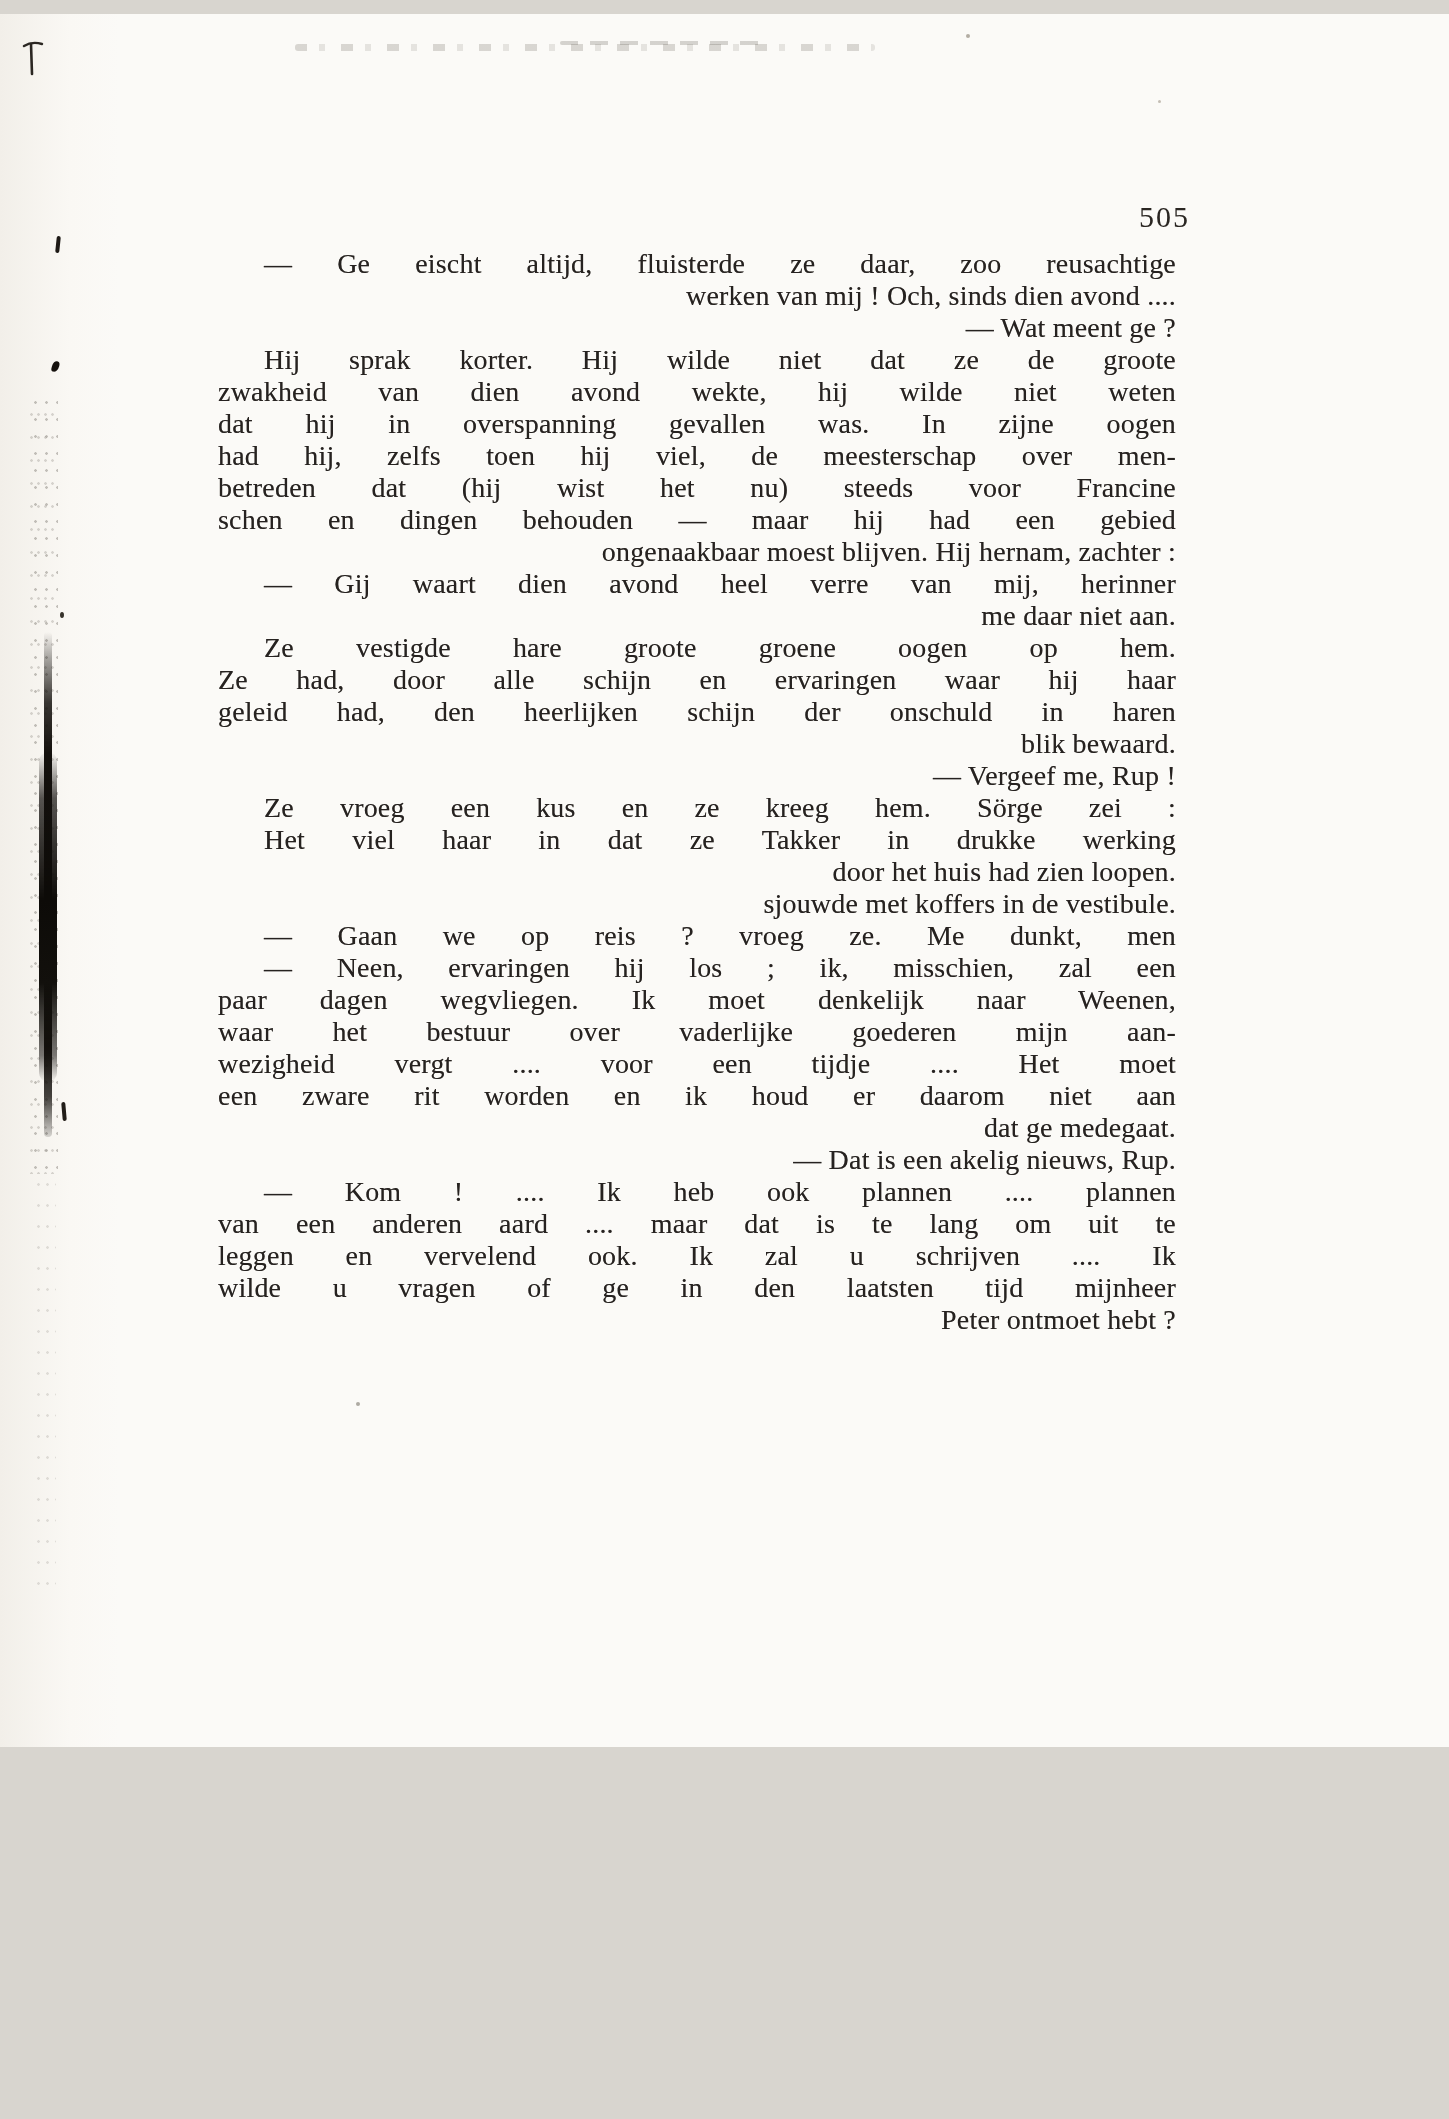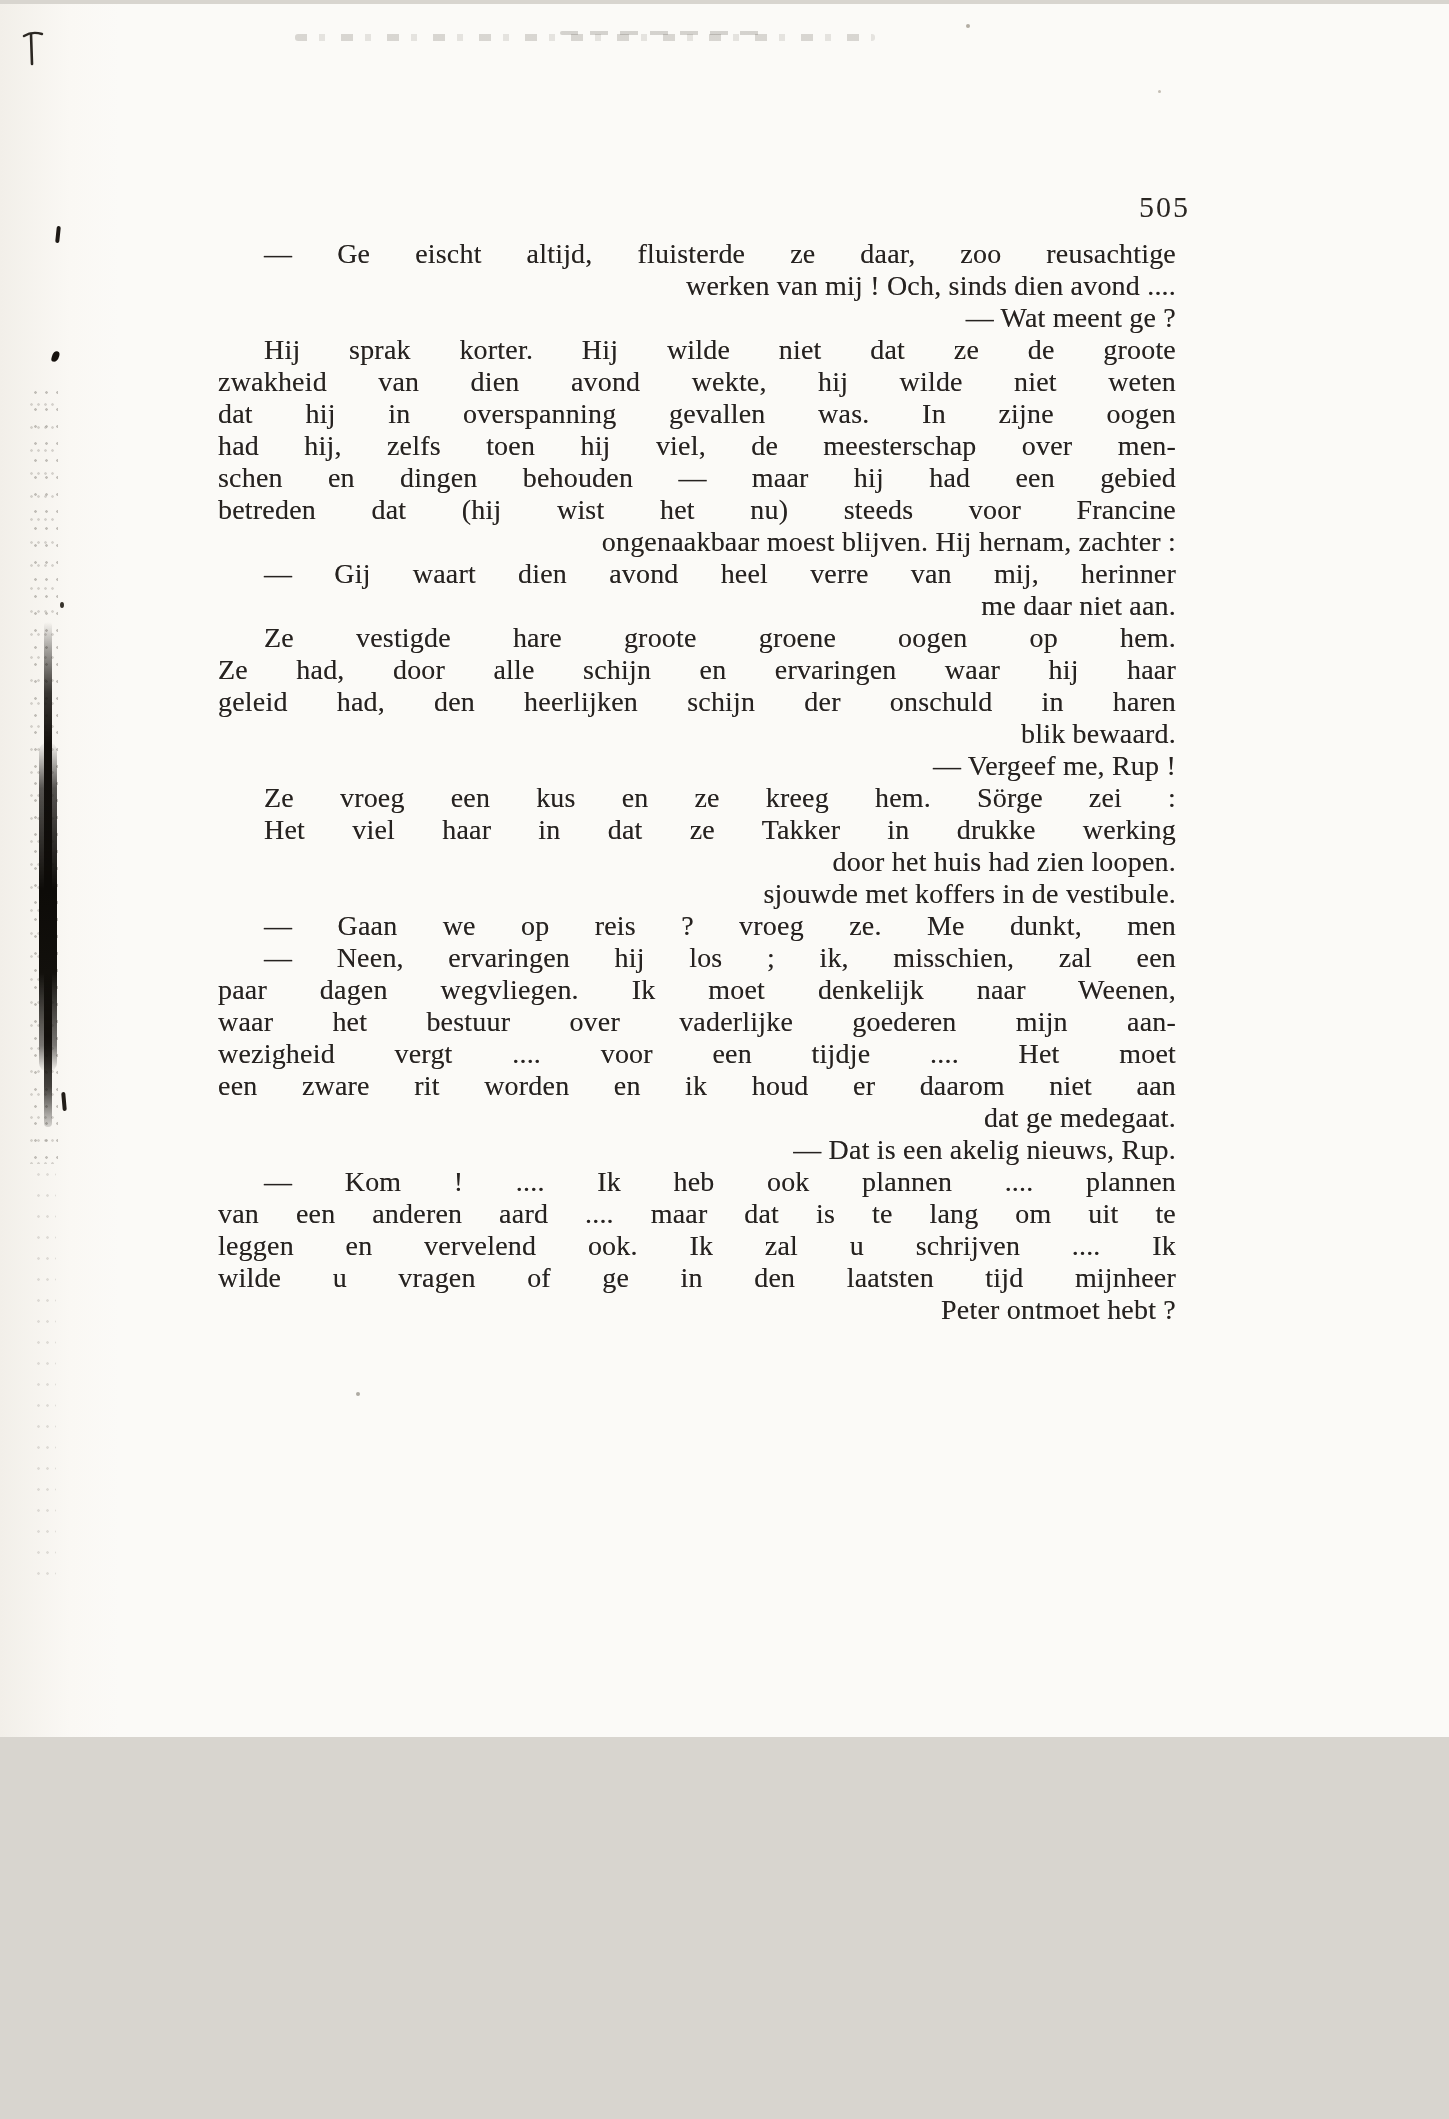--- a/index.html
+++ b/index.html
@@ -1,19 +1,19 @@
 <!DOCTYPE html>
 <html><head>
 <meta charset="utf-8">
 <style>
   html,body{margin:0;padding:0;background:#d8d5cf;}
   .scan-page{
     position:relative;
     width:1449px;height:1733px;
-    margin:4px auto;
+    margin:14px auto;
     background:
       linear-gradient(90deg, #f2efe9 0px, #faf8f4 70px, #fbfaf7 120px),
       #fbfaf7;
     overflow:hidden;
     font-family:"Liberation Serif","DejaVu Serif",serif;
   }
 
   
   .page-number{
     position:absolute;top:186px;left:1080px;width:110px;
@@ -123,22 +123,22 @@
   <div class="page-number">505</div>
 
   <div class="text-block">
       <div class="line indent just">— Ge eischt altijd, fluisterde ze daar, zoo reusachtige</div>
       <div class="line">werken van mij ! Och, sinds dien avond ....</div>
       <div class="line indent">— Wat meent ge ?</div>
       <div class="line indent just">Hij sprak korter. Hij wilde niet dat ze de groote</div>
       <div class="line just">zwakheid van dien avond wekte, hij wilde niet weten</div>
       <div class="line just">dat hij in overspanning gevallen was. In zijne oogen</div>
       <div class="line just">had hij, zelfs toen hij viel, de meesterschap over men-</div>
+      <div class="line just">betreden dat (hij wist het nu) steeds voor Francine</div>
       <div class="line just">schen en dingen behouden — maar hij had een gebied</div>
-      <div class="line just">betreden dat (hij wist het nu) steeds voor Francine</div>
       <div class="line">ongenaakbaar moest blijven. Hij hernam, zachter :</div>
       <div class="line indent just">— Gij waart dien avond heel verre van mij, herinner</div>
       <div class="line">me daar niet aan.</div>
       <div class="line indent just">Ze vestigde hare groote groene oogen op hem.</div>
       <div class="line just">Ze had, door alle schijn en ervaringen waar hij haar</div>
       <div class="line just">geleid had, den heerlijken schijn der onschuld in haren</div>
       <div class="line">blik bewaard.</div>
       <div class="line indent">— Vergeef me, Rup !</div>
       <div class="line indent just">Ze vroeg een kus en ze kreeg hem. Sörge zei :</div>
       <div class="line indent just">Het viel haar in dat ze Takker in drukke werking</div>

